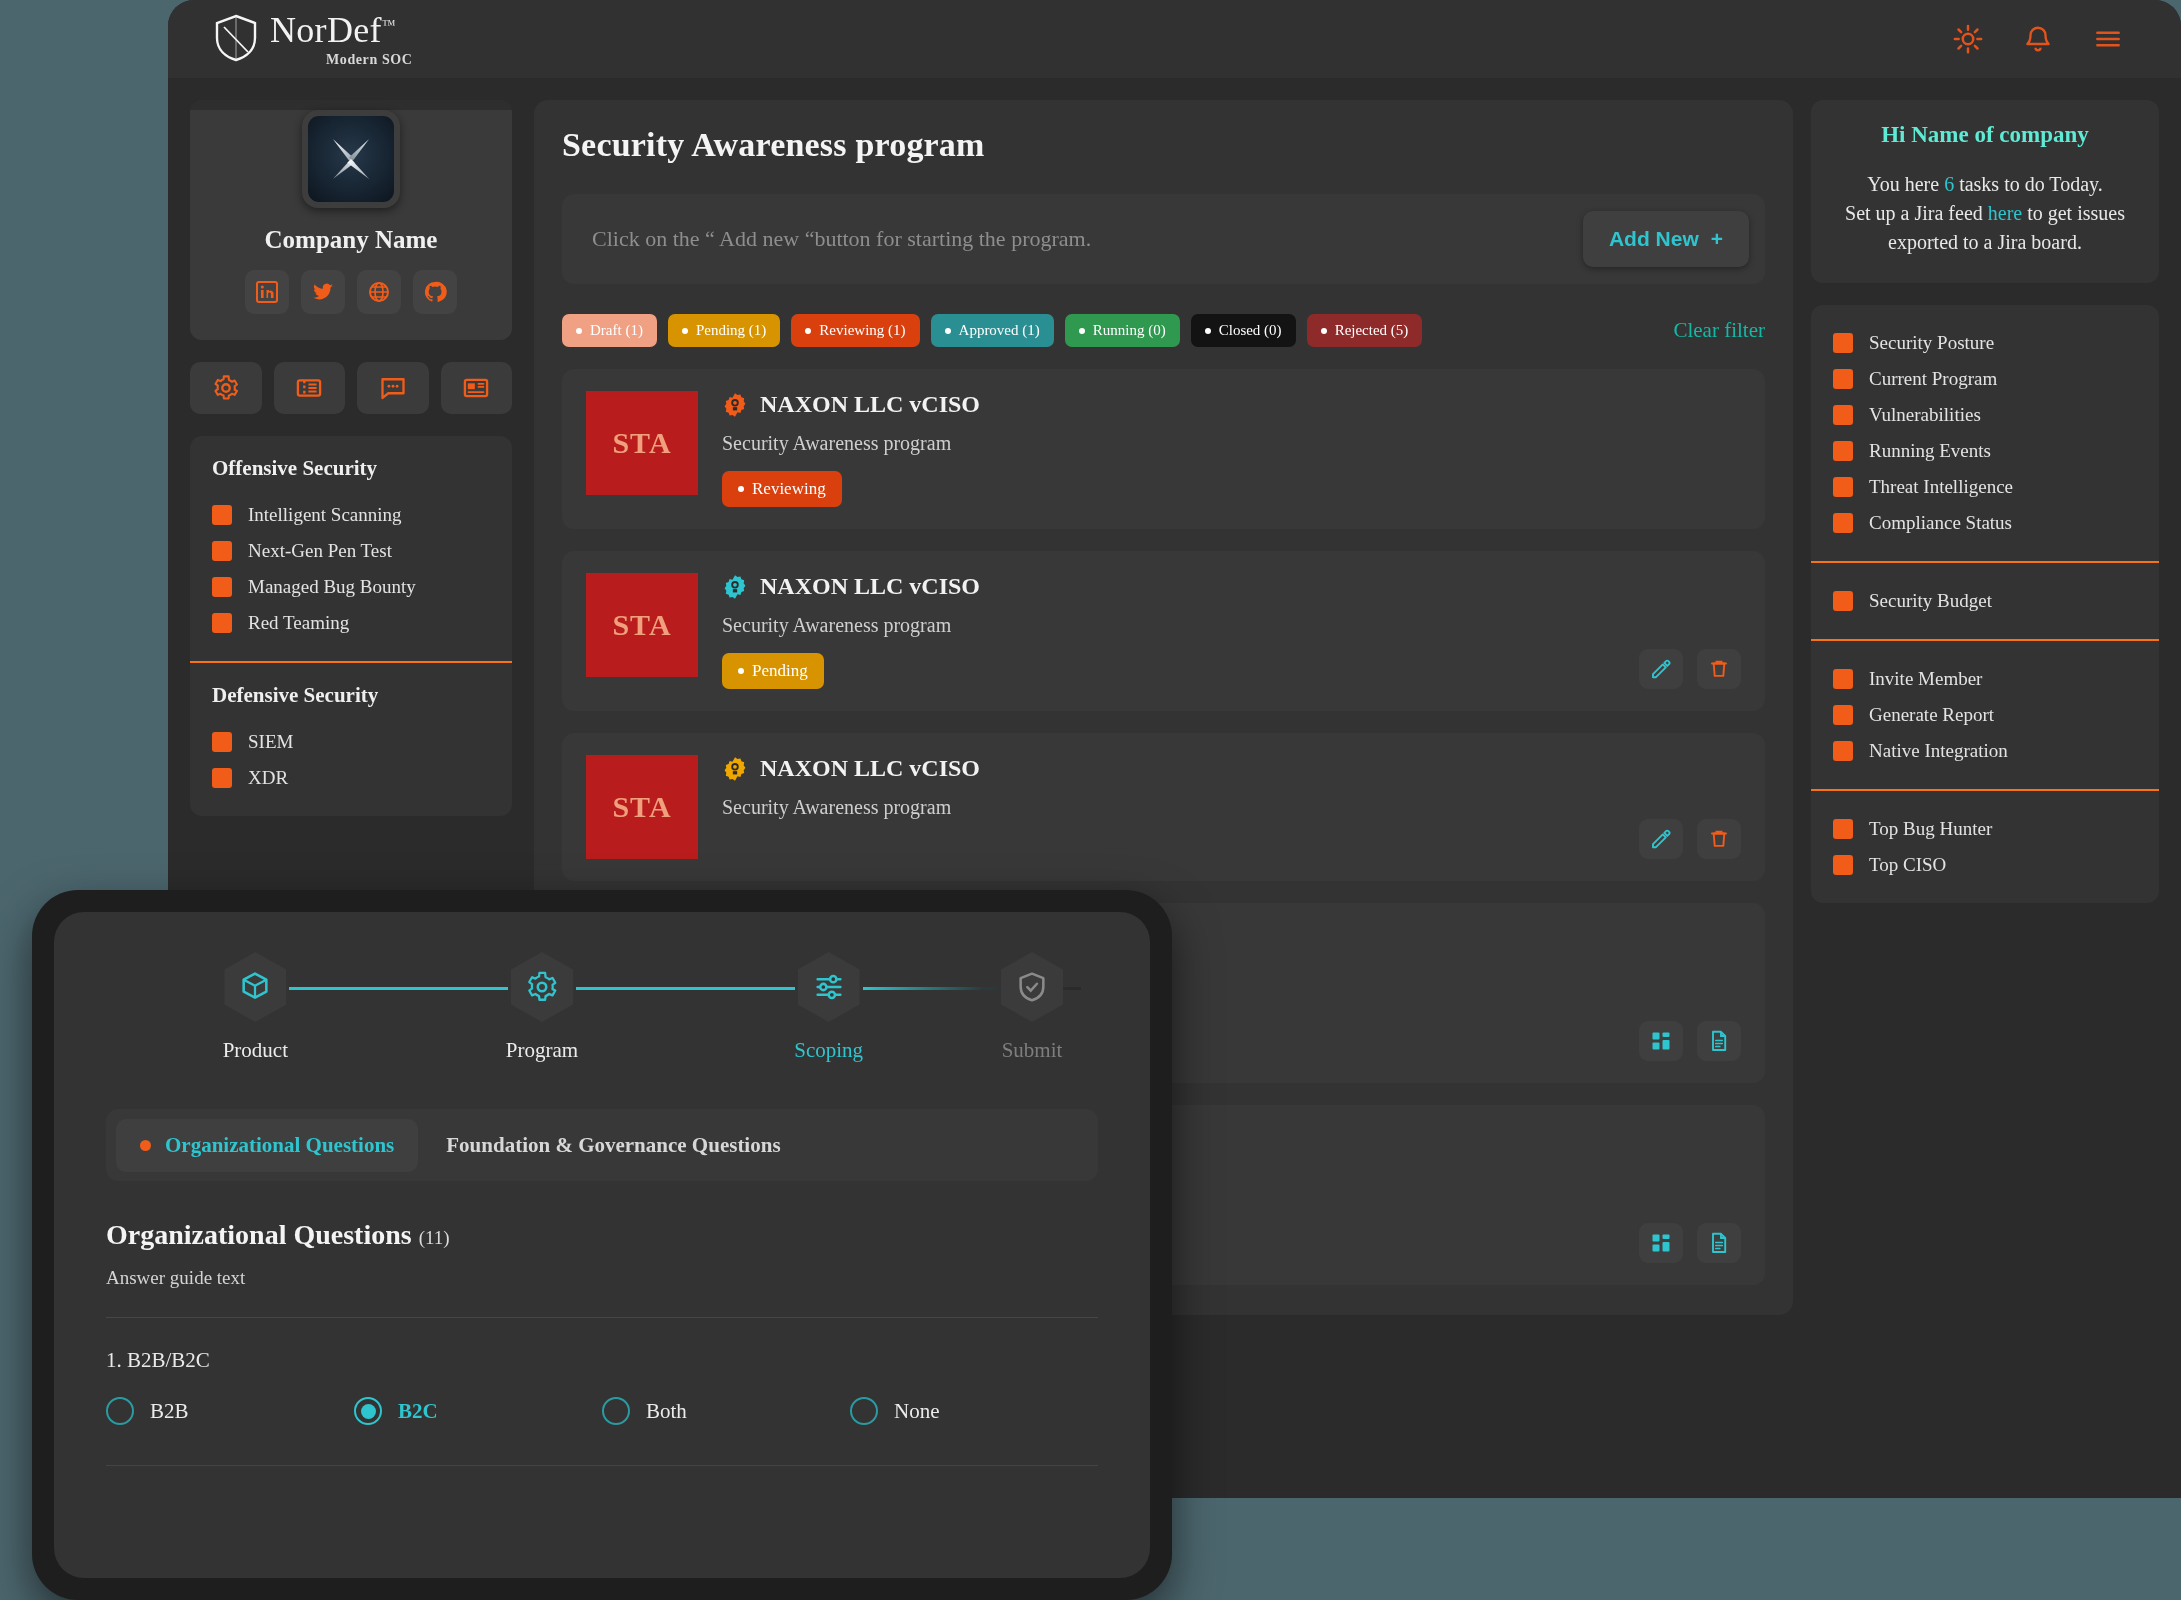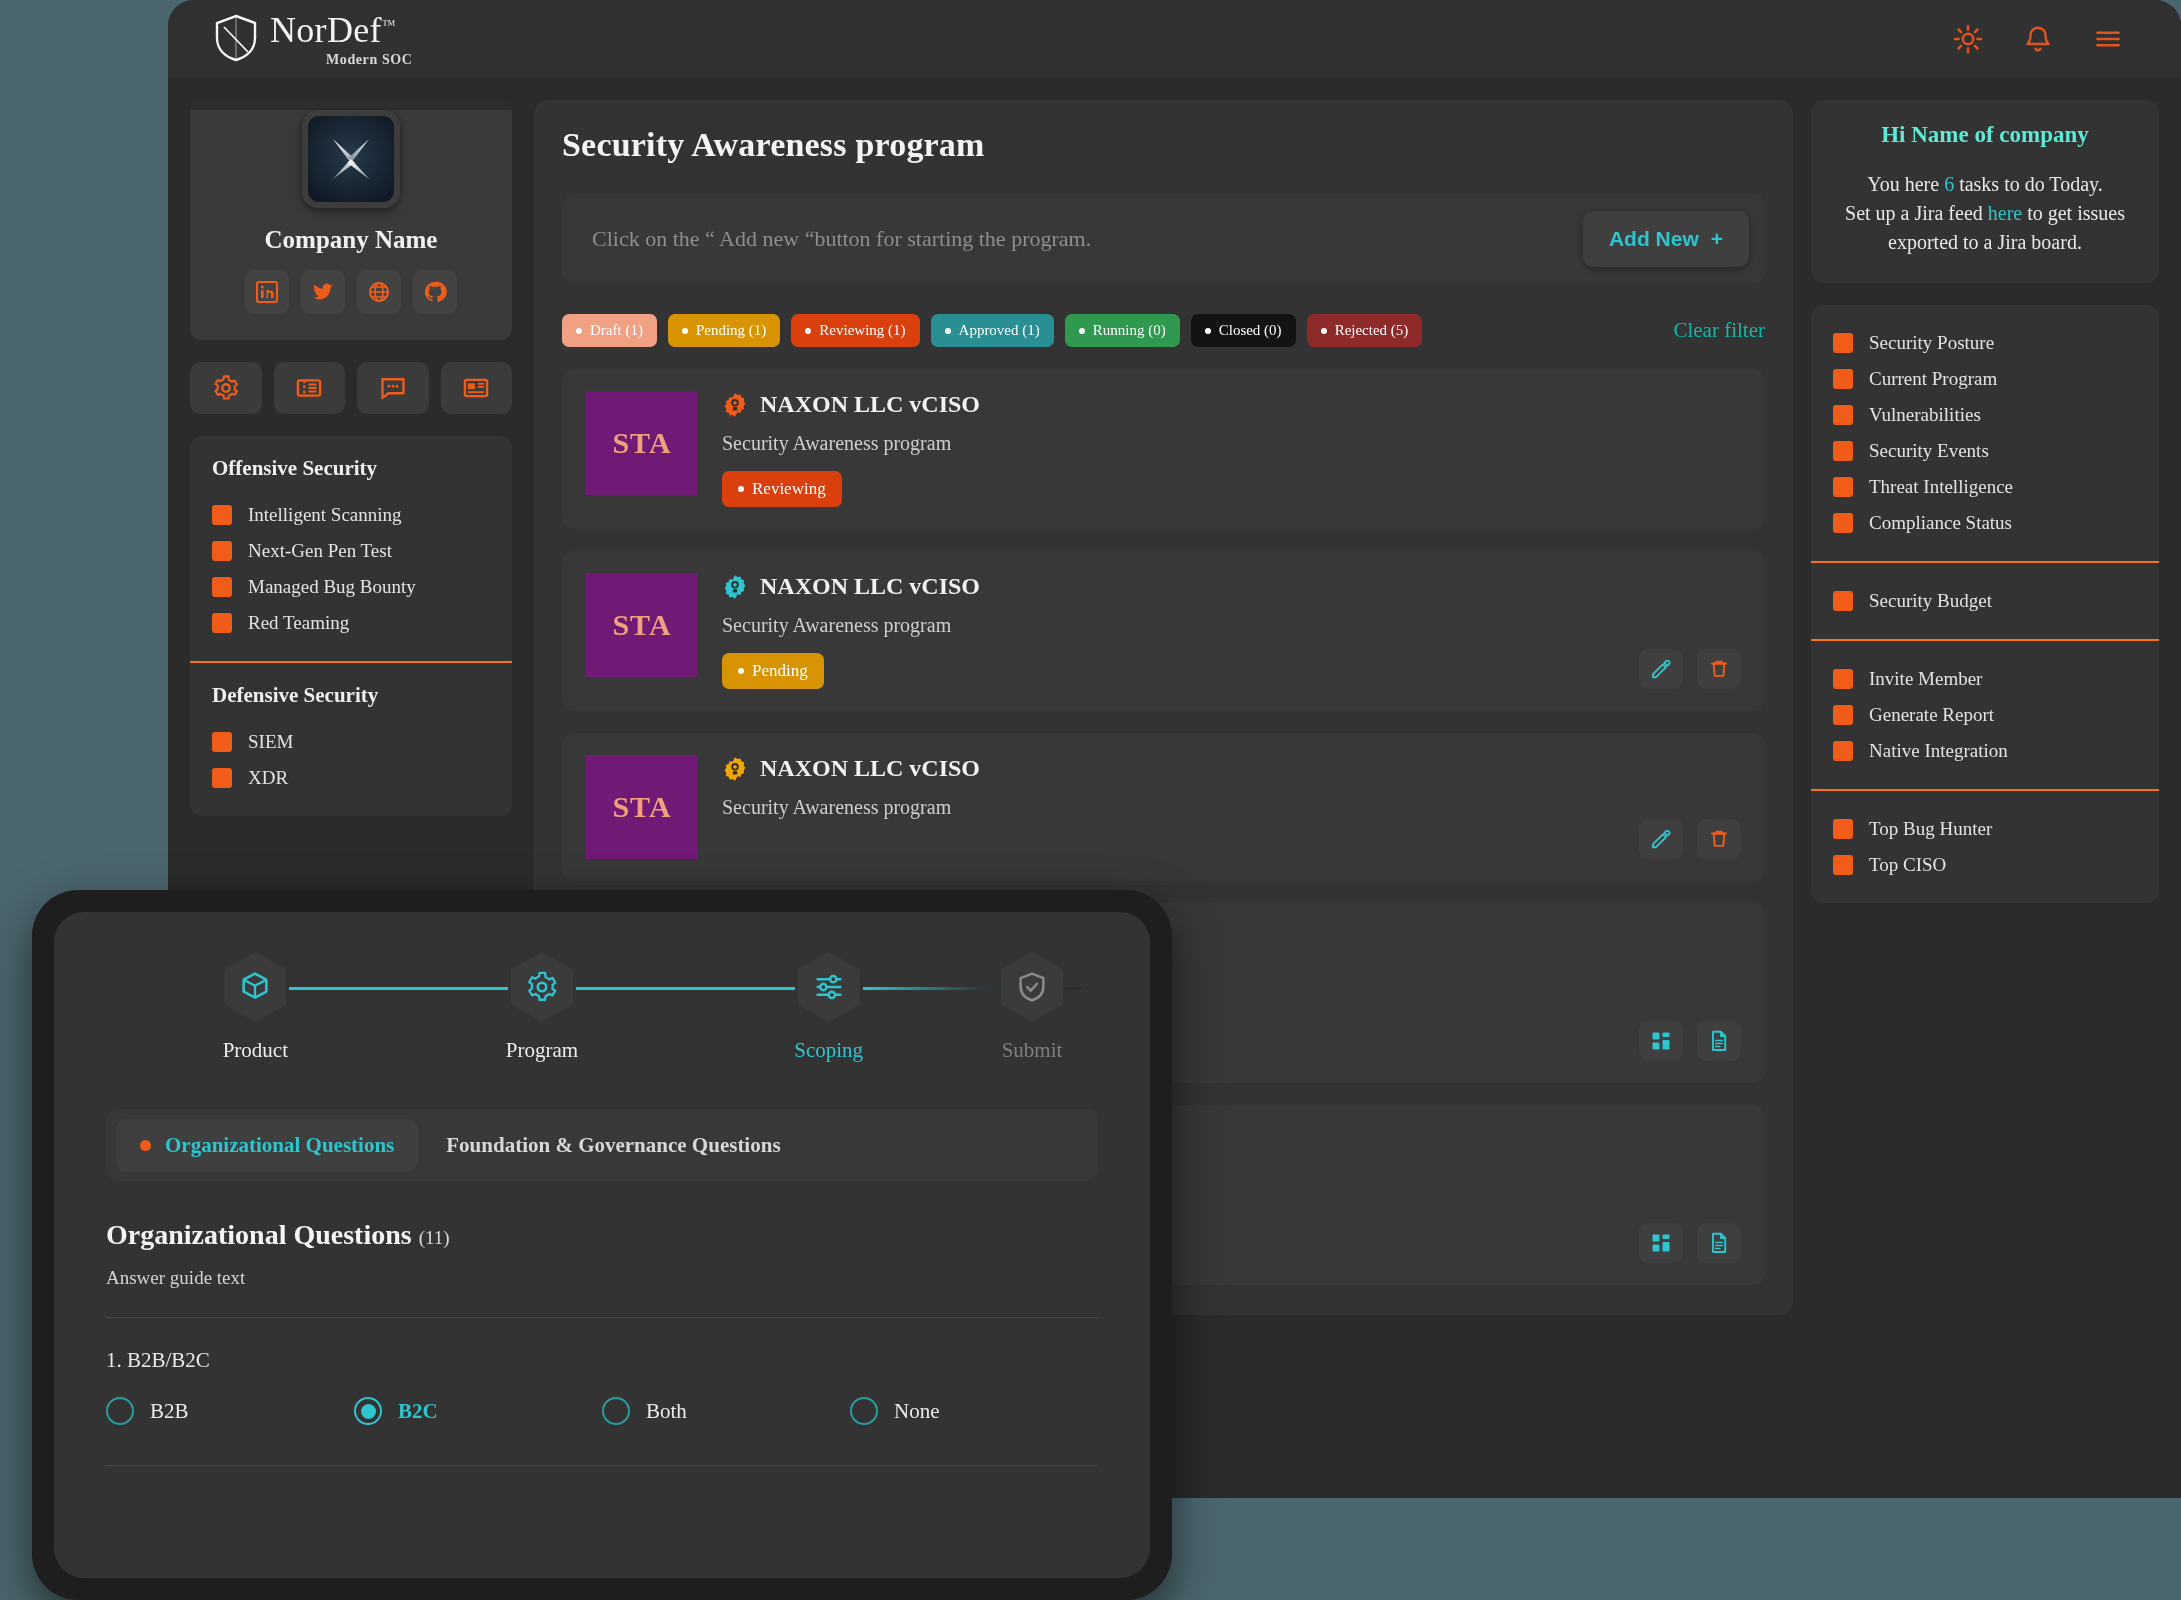--- a/index.html
+++ b/index.html
@@ -120,21 +120,21 @@
   }
   .chip .dot { width: 6px; height: 6px; border-radius: 50%; background: #fff; flex:none; }
   .clear-filter { margin-left: auto; color: #14b8a6; font-size: 21px; }
 
   .prog-card {
     margin-top: 22px; background: #383838; border-radius: 12px;
     padding: 22px 24px; display: flex; gap: 24px; min-height: 132px;
     position: relative;
   }
   .prog-thumb {
-    width: 112px; height: 104px; background: #701a75; flex: none;
+    width: 112px; height: 104px; background: #b91c1c; flex: none;
     display: flex; align-items: center; justify-content: center;
     font-size: 30px; font-weight: bold; color: #f0a07c; letter-spacing: 1px;
   }
   .prog-body { flex: 1; min-width: 0; }
   .prog-org { display: flex; align-items: center; gap: 12px; }
   .prog-org-name { font-size: 24px; font-weight: bold; color: #f2f2f2; }
   .prog-sub { margin-top: 14px; font-size: 20px; color: #cfcfcf; }
   .status-badge {
     margin-top: 16px; display: inline-flex; align-items: center; gap: 8px;
     border-radius: 7px; padding: 8px 16px; font-size: 17px; color: #fff;
@@ -565,21 +565,21 @@
           <div class="nav-item">
             <span class="nav-sq"></span>
             <span class="nav-label">Current Program</span>
           </div>
           <div class="nav-item">
             <span class="nav-sq"></span>
             <span class="nav-label">Vulnerabilities</span>
           </div>
           <div class="nav-item">
             <span class="nav-sq"></span>
-            <span class="nav-label">Security Events</span>
+            <span class="nav-label">Running Events</span>
           </div>
           <div class="nav-item">
             <span class="nav-sq"></span>
             <span class="nav-label">Threat Intelligence</span>
           </div>
           <div class="nav-item">
             <span class="nav-sq"></span>
             <span class="nav-label">Compliance Status</span>
           </div>
         </div>

